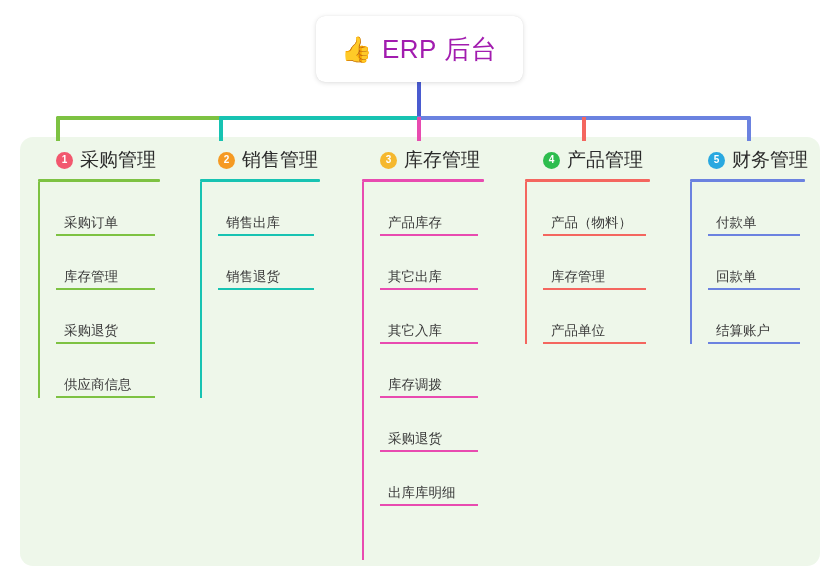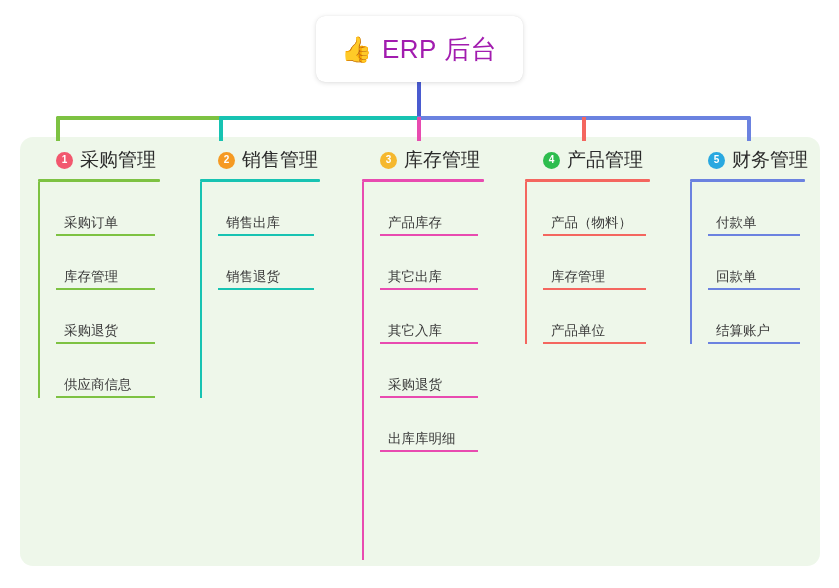--- a/index.html
+++ b/index.html
@@ -163,20 +163,24 @@
           </div>
           <div class="item">
             <span class="item-label">其它出库</span>
             <span class="item-rule" style="background: rgb(232, 75, 176); width: 98px;"></span>
           </div>
           <div class="item">
             <span class="item-label">其它入库</span>
             <span class="item-rule" style="background: rgb(232, 75, 176); width: 98px;"></span>
           </div>
           <div class="item">
+            <span class="item-label">库存调拨</span>
+            <span class="item-rule" style="background: rgb(232, 75, 176); width: 98px;"></span>
+          </div>
+          <div class="item">
             <span class="item-label">采购退货</span>
             <span class="item-rule" style="background: rgb(232, 75, 176); width: 98px;"></span>
           </div>
           <div class="item">
             <span class="item-label">出库库明细</span>
             <span class="item-rule" style="background: rgb(232, 75, 176); width: 98px;"></span>
           </div>
         </div>
       </div>
       <div class="col" style="left: 525px; top: 147px;">

